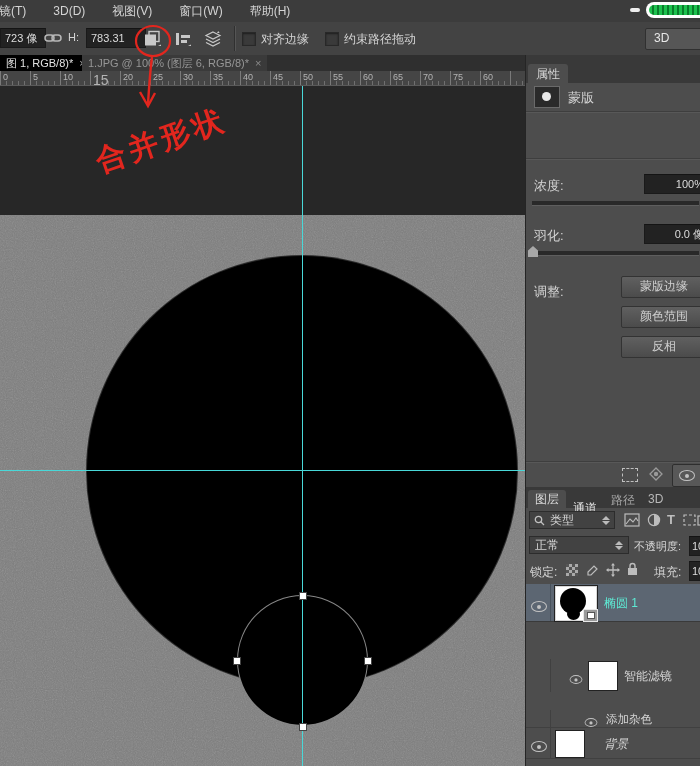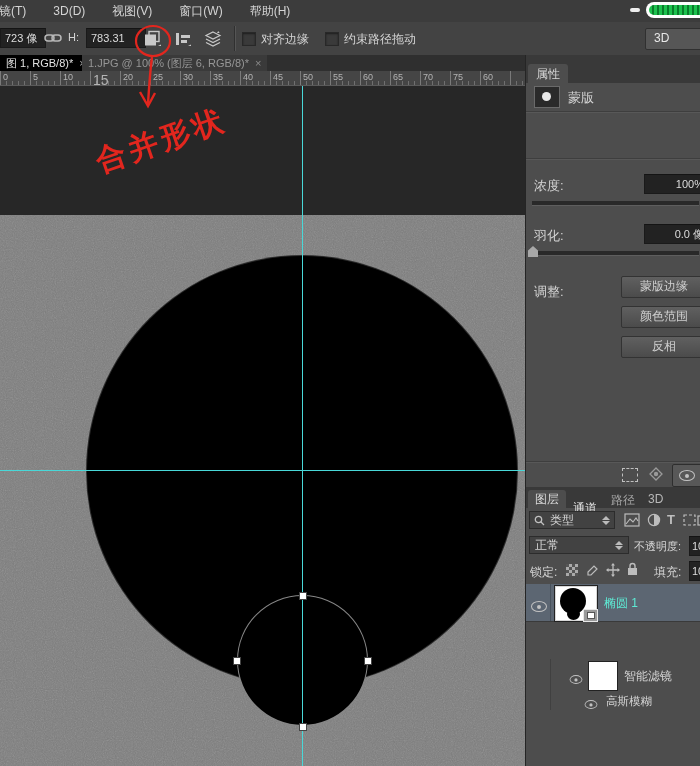--- a/index.html
+++ b/index.html
@@ -305,22 +305,28 @@
     </div>
 
 
     <div class="abs" style="left:0;top:604px;width:189px;height:33px;box-sizing:border-box;">
       <div class="abs" style="left:24px;top:0;width:1px;height:33px;background:#404040;"></div>
       <span class="eye abs sm" style="left:42px;top:12px;"><i></i></span>
       <div class="abs" style="left:62px;top:2px;width:28px;height:28px;background:#fff;border:1px solid #222;"></div>
       <span class="abs txt" style="left:98px;top:9px;">智能滤镜</span>
     </div>
 
-    <div class="abs" style="left:0;top:637px;width:175px;height:18px;box-sizing:border-box;">
-      <div class="abs" style="left:24px;top:0;width:1px;height:18px;background:#404040;"></div>
+
+    <div class="abs" style="left:0;top:655px;width:175px;height:18px;border-bottom:1px solid #404040;box-sizing:border-box;">
+      <div class="abs" style="left:24px;top:0;width:1px;height:17px;background:#404040;"></div>
       <span class="eye abs sm" style="left:57px;top:4px;"><i></i></span>
-      <span class="abs txt" style="left:80px;top:2px;font-size:11.5px;">高斯模糊</span>
-    </div>
-
-
+      <span class="abs txt" style="left:80px;top:2px;font-size:11.5px;">添加杂色</span>
+    </div>
+
+    <div class="abs" style="left:0;top:673px;width:175px;height:31px;border-bottom:1px solid #404040;box-sizing:border-box;">
+      <span class="eye abs" style="left:5px;top:10px;"><i></i></span>
+      <div class="abs" style="left:24px;top:0;width:1px;height:30px;background:#404040;"></div>
+      <div class="abs" style="left:29px;top:2px;width:28px;height:26px;background:#fff;border:1px solid #222;"></div>
+      <span class="abs txt" style="left:78px;top:8px;font-style:italic;">背景</span>
+    </div>
   </div>
 
 </div>
 
 </body></html>

